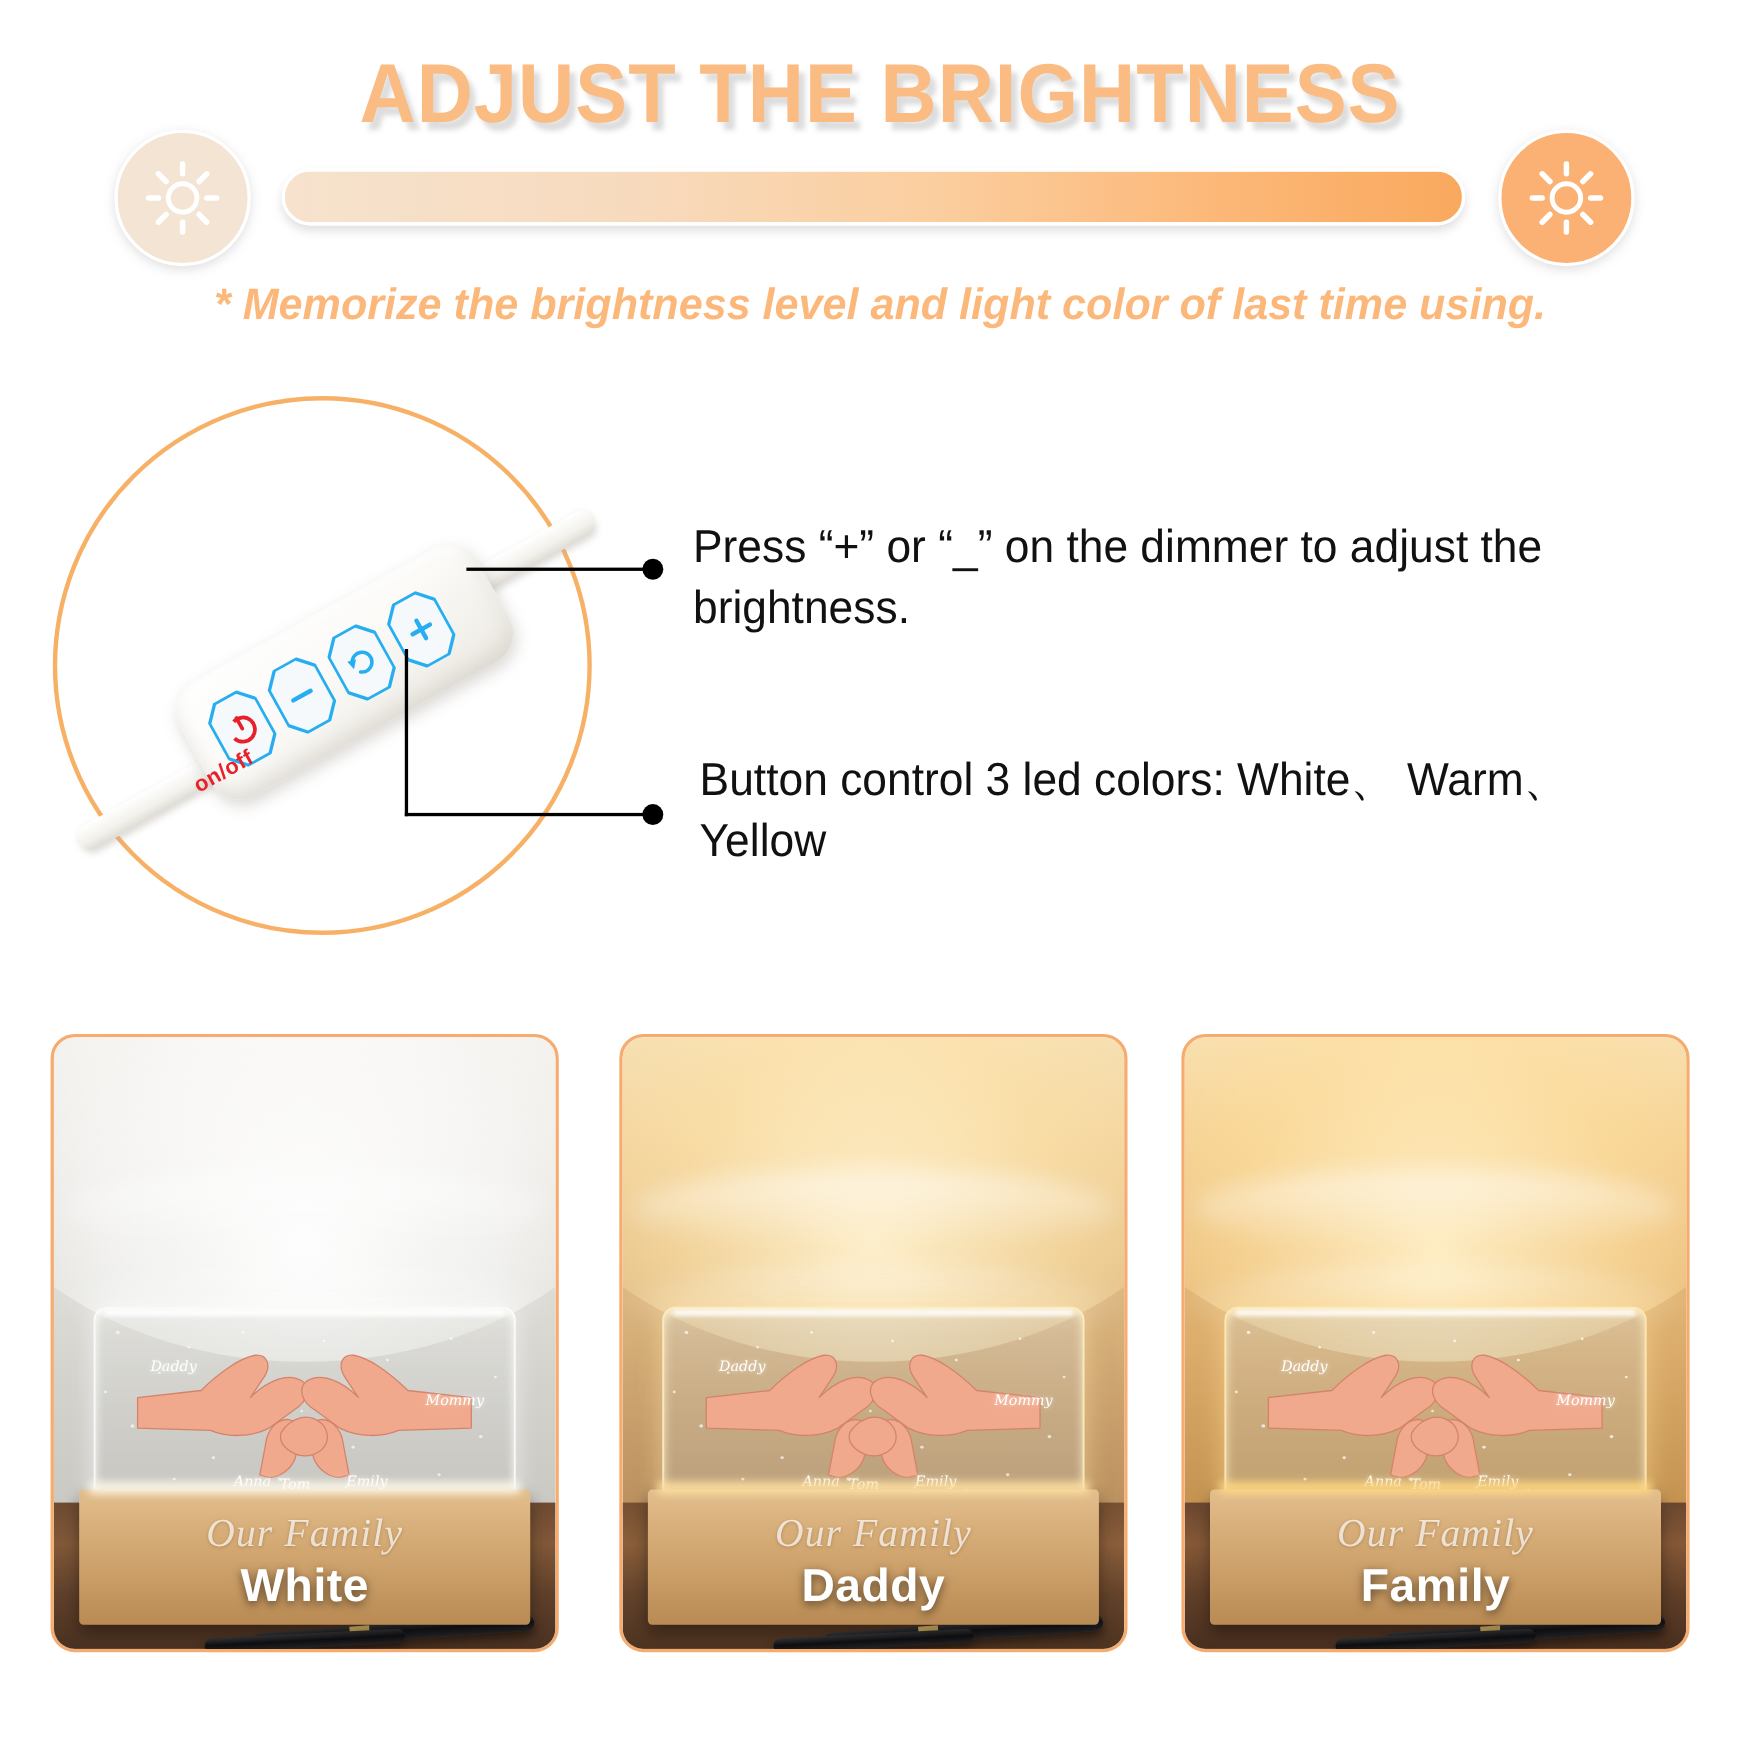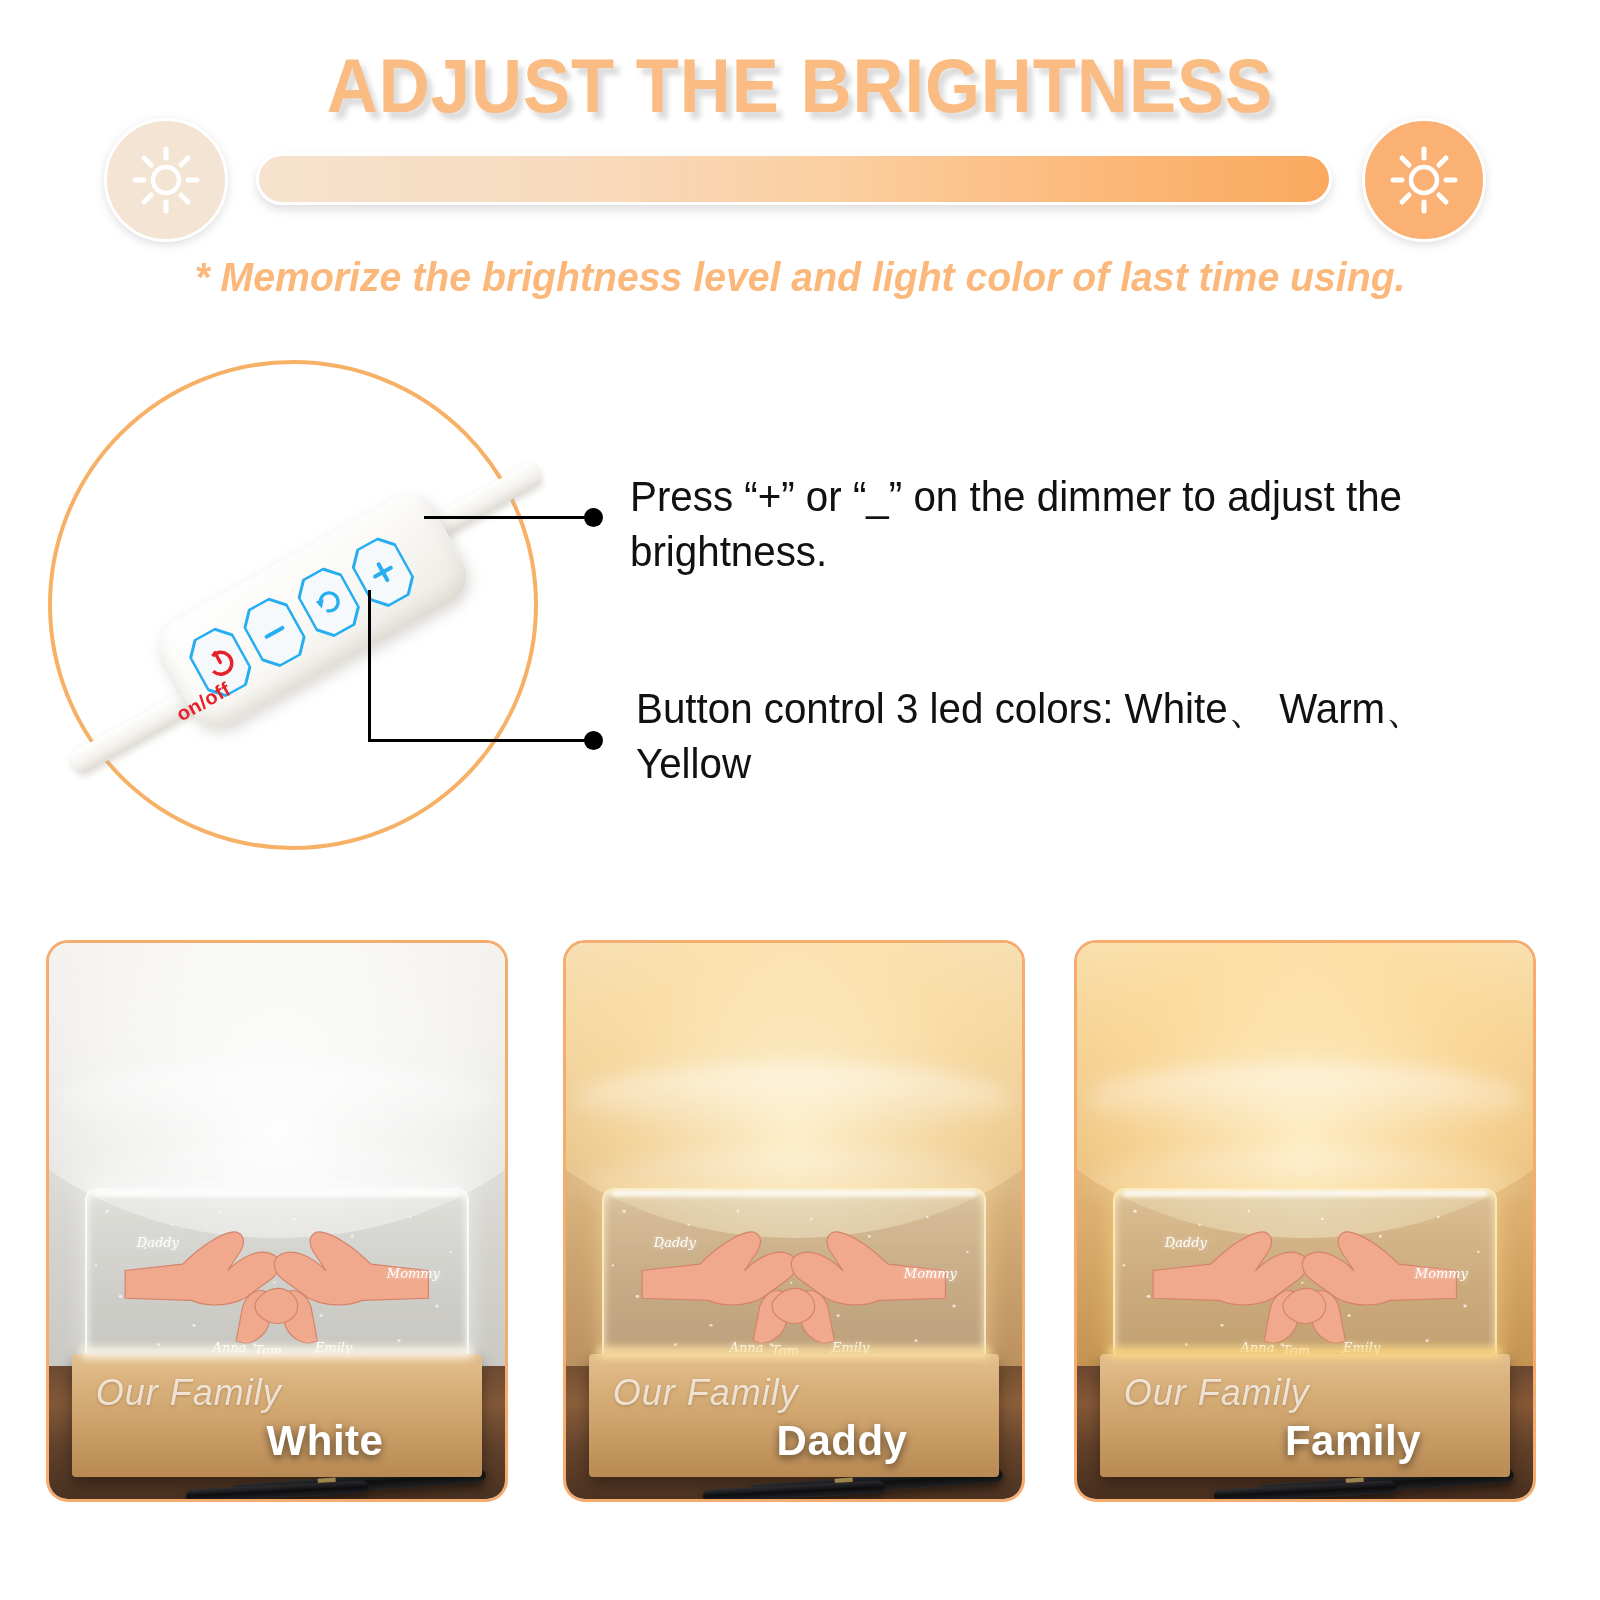--- a/index.html
+++ b/index.html
@@ -353,43 +353,41 @@
     filter: blur(4px);
   }
   .lightline-white  { background: rgba(255,250,235,0.92); }
   .lightline-warm   { background: rgba(255,226,160,0.95); }
   .lightline-yellow { background: rgba(255,216,130,0.96); }
 
   .base-script {
     position: absolute;
     left: 0; top: 14%;
     width: 100%;
-    text-align: left;
-    font-family: Liberation Sans, sans-serif;
+    text-align: center;
+    font-family: Liberation Serif, serif;
     font-style: italic;
     font-size: 36px;
     color: rgba(255,255,255,0.72);
     text-shadow: 0 1px 3px rgba(120,80,40,0.40);
     white-space: nowrap;
     letter-spacing: 1px;
-    margin-left: 24px;
   }
 
   .panel-color-label {
     position: absolute;
     left: 0; bottom: 34px;
     width: 100%;
     text-align: center;
     font-family: "Liberation Sans", sans-serif;
     font-size: 42px;
     font-weight: bold;
     color: #ffffff;
     text-shadow: 0 3px 9px rgba(0,0,0,0.55);
     letter-spacing: 0.5px;
-    margin-left: 48px;
   }
 </style>
 </head>
 <body>
 
 <div id="header-section">
 
   <div id="page-title">ADJUST THE BRIGHTNESS</div>
 
   <div id="brightness-slider-row">

